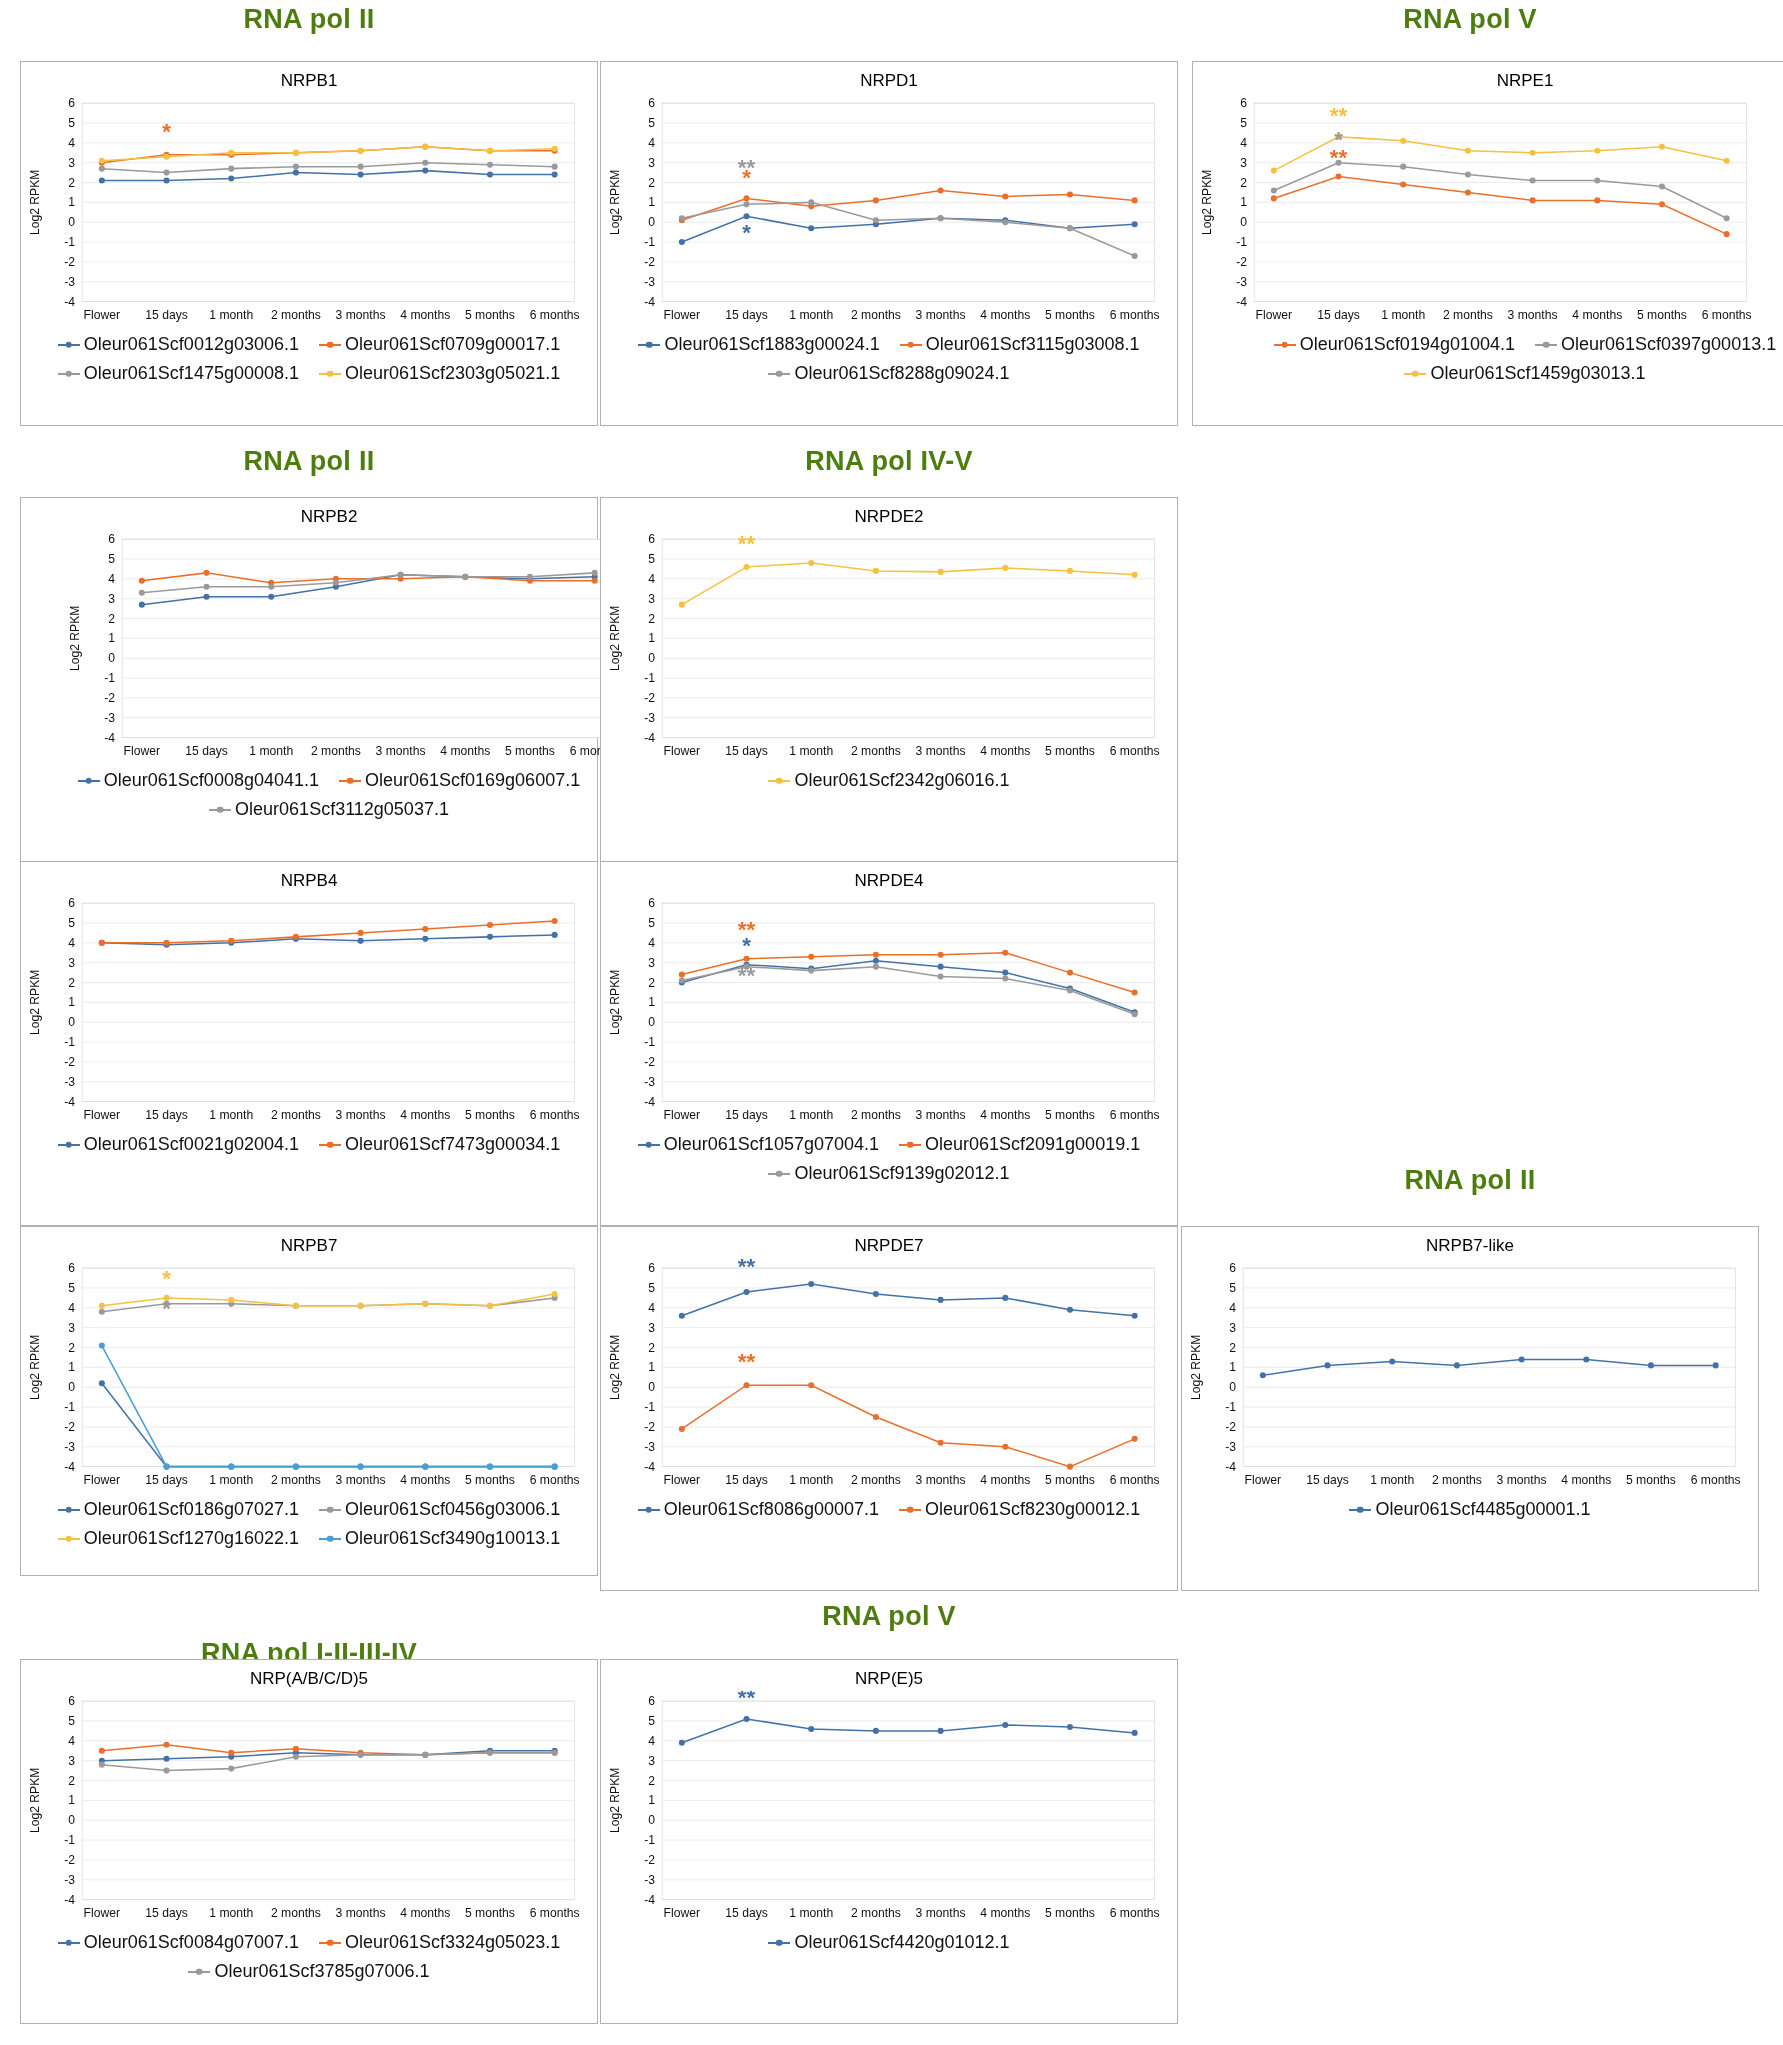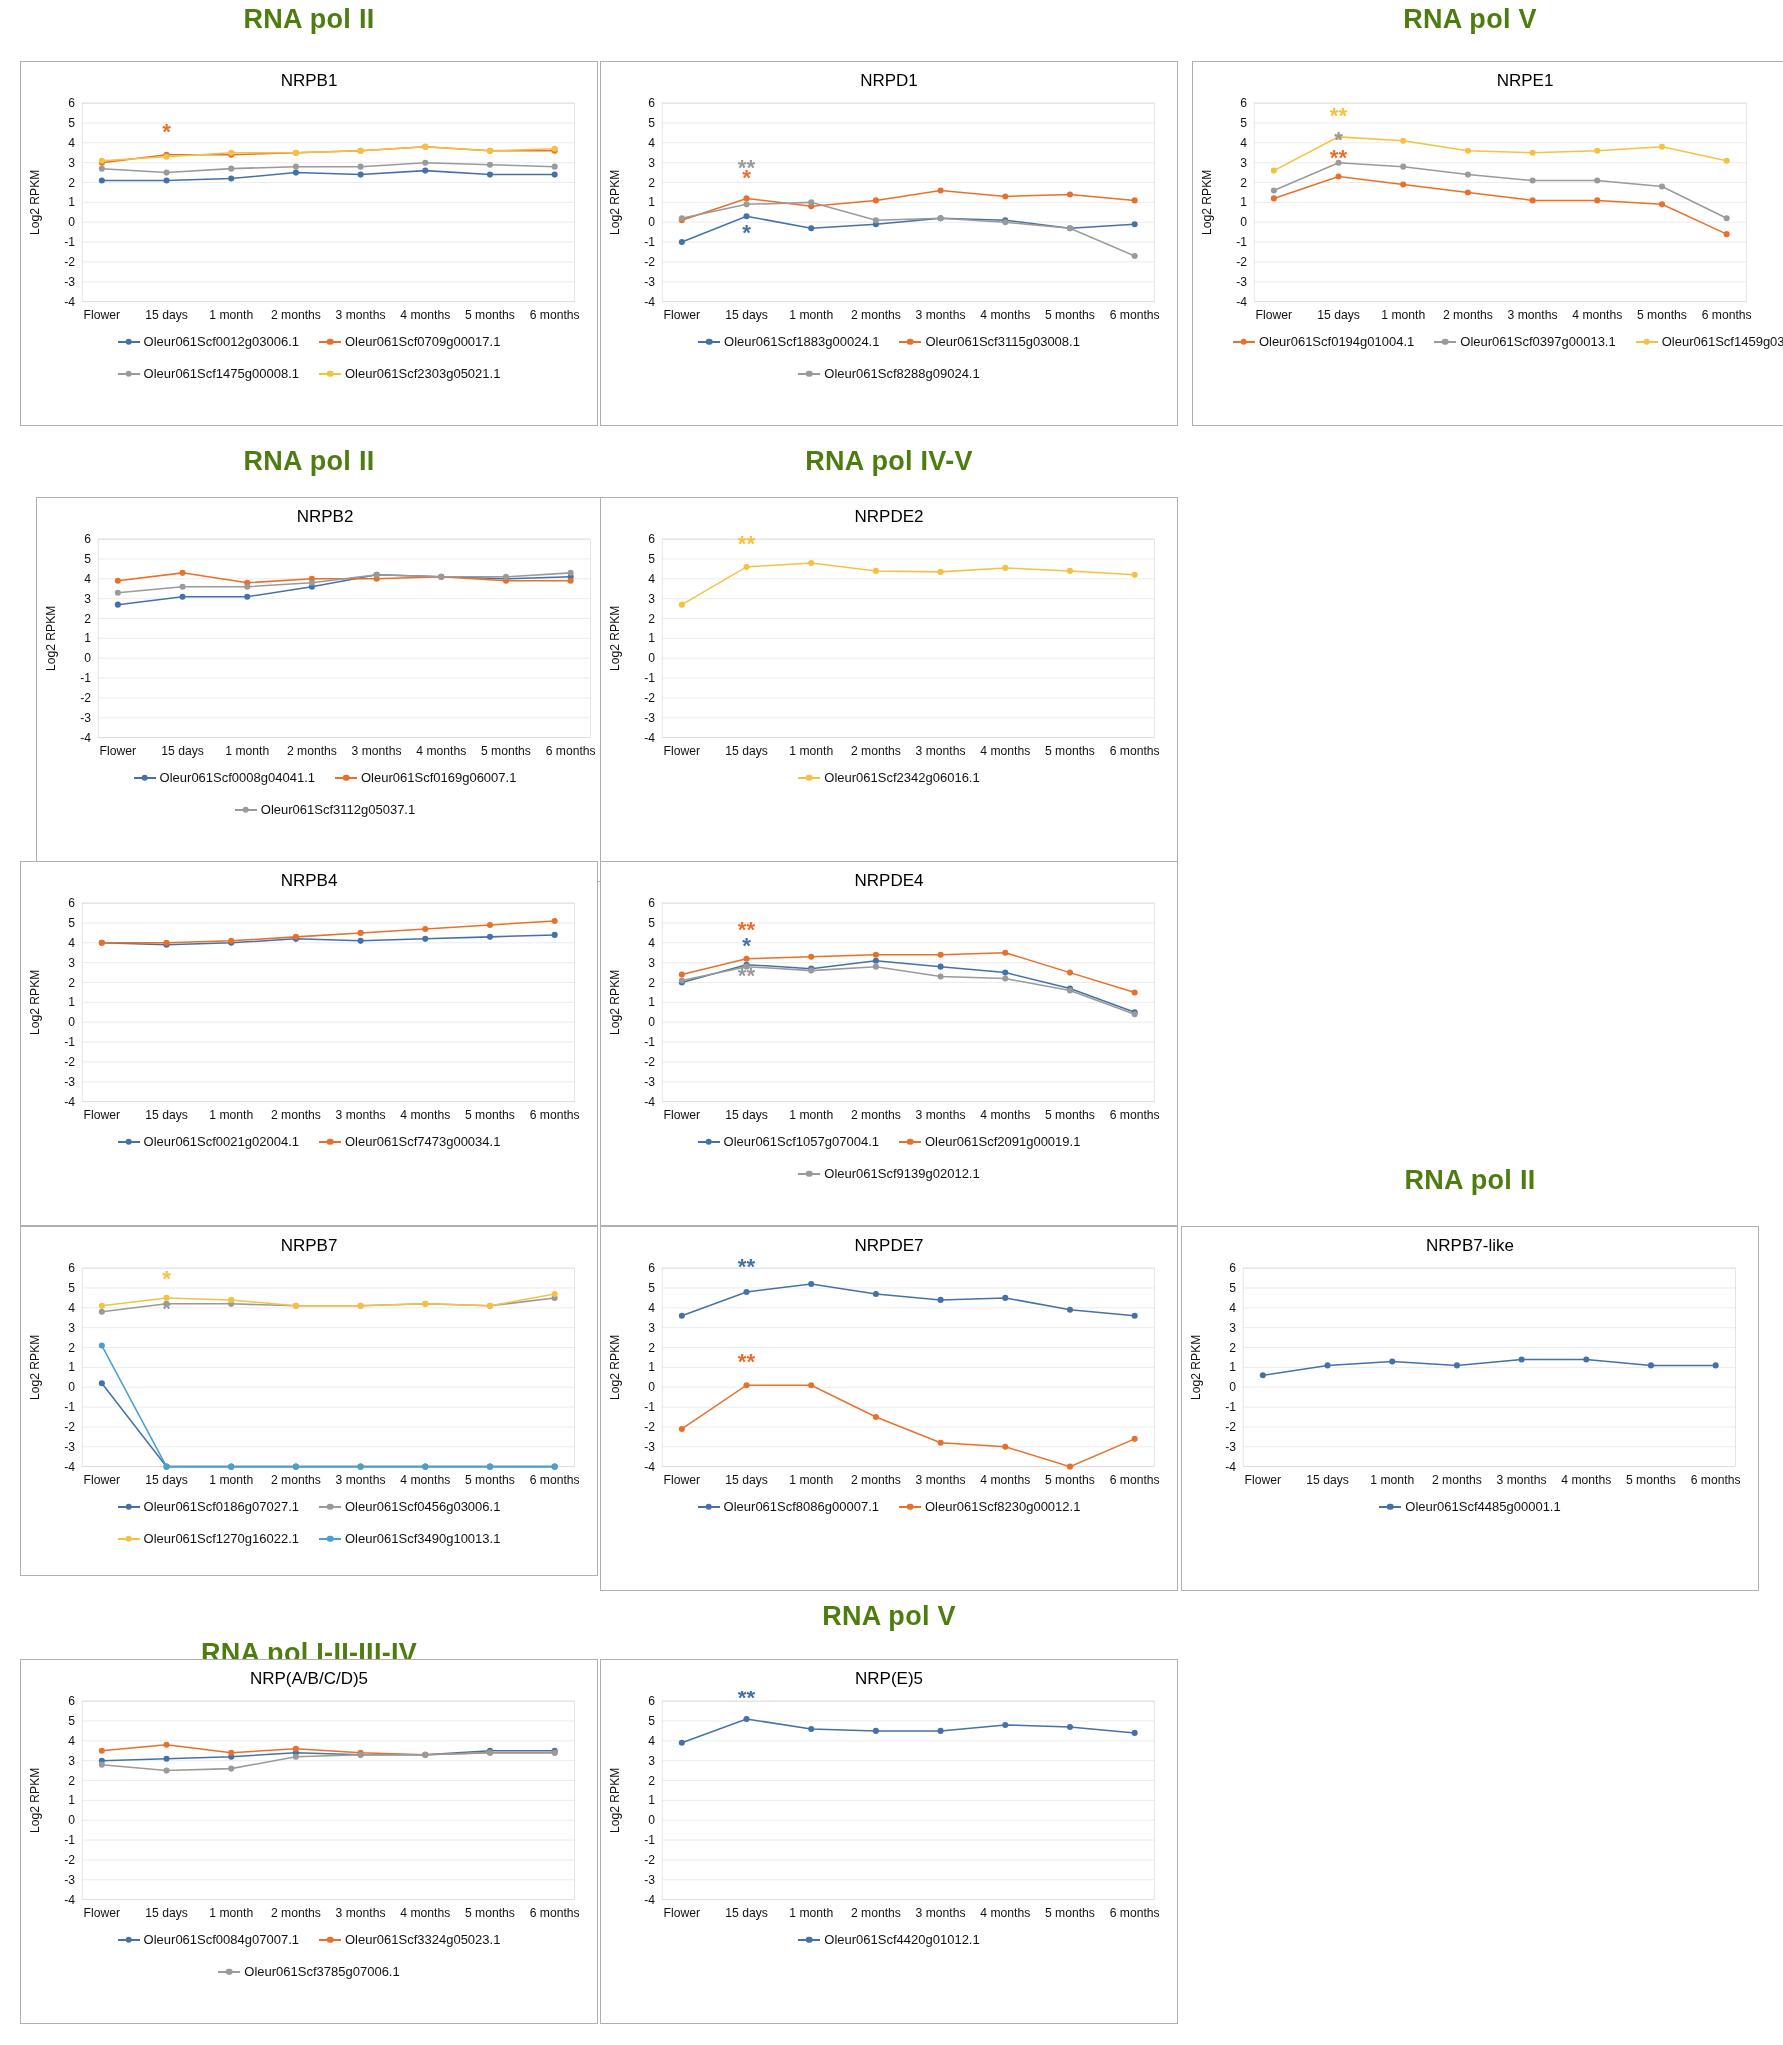--- a/index.html
+++ b/index.html
@@ -26,23 +26,23 @@
     font-size:17px;
     color:#000;
     margin-top:9px;
     margin-bottom:2px;
   }
   .plot-wrap{position:relative;}
   .legend{
     display:flex;
     flex-wrap:wrap;
     justify-content:center;
-    gap:17px 20px;
+    gap:8px 20px;
     padding:3px 15px 6px 15px;
-    font-size:13px;
+    font-size:18px;
     color:#111;
   }
   .legend-item{display:flex;align-items:center;gap:4px;white-space:nowrap;}
   .legend-line{width:22px;height:2px;position:relative;display:inline-block;}
   .legend-dot{
     position:absolute;left:50%;top:50%;
     width:6.6px;height:6.6px;border-radius:50%;
     transform:translate(-50%,-50%);
   }
   svg{display:block;}
@@ -338,21 +338,21 @@
           <span>Oleur061Scf0397g00013.1</span>
         </div>
         <div class="legend-item">
           <span class="legend-line" style="background: rgb(245, 193, 65);">
             <span class="legend-dot" style="background: rgb(245, 193, 65);"></span>
           </span>
           <span>Oleur061Scf1459g03013.1</span>
         </div>
       </div>
     </div>
-    <div class="panel" style="left: 36px; top: 497px; width: 578px; height: 385px;">
+    <div class="panel" style="left: 20px; top: 497px; width: 578px; height: 385px; padding-left: 40px;">
       <div class="panel-title">NRPB2</div>
       <div class="plot-wrap">
         <svg width="574" height="238" viewBox="0 0 1132 470">
           <rect x="120" y="20" width="972" height="392" fill="#ffffff" stroke="#d4d4d4" stroke-width="1.2"></rect>
           <line x1="120" x2="1092" y1="20" y2="20" stroke="#d9d9d9" stroke-width="1"></line>
           <text x="106" y="28" text-anchor="end" class="tick-label">6</text>
           <line x1="120" x2="1092" y1="59.2" y2="59.2" stroke="#d9d9d9" stroke-width="1"></line>
           <text x="106" y="67.2" text-anchor="end" class="tick-label">5</text>
           <line x1="120" x2="1092" y1="98.4" y2="98.4" stroke="#d9d9d9" stroke-width="1"></line>
           <text x="106" y="106.4" text-anchor="end" class="tick-label">4</text>

